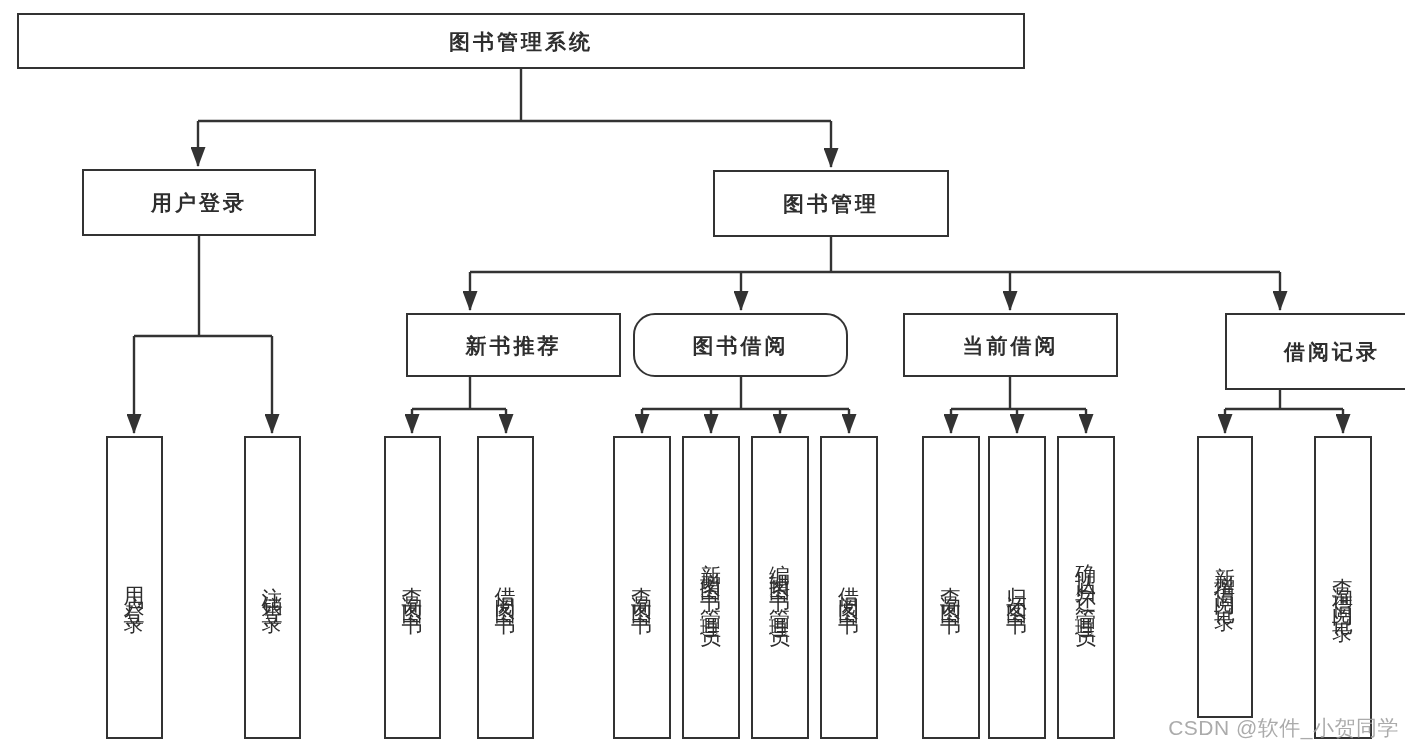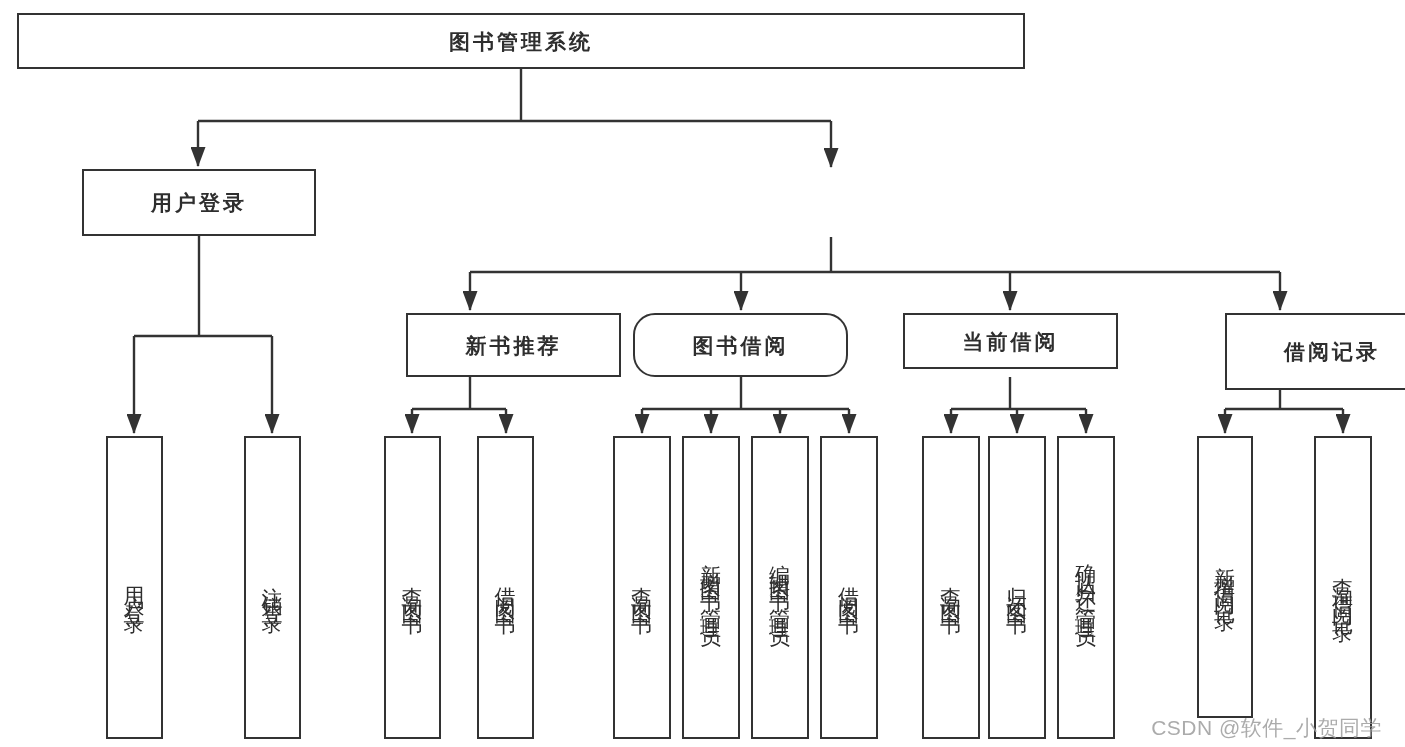--- a/index.html
+++ b/index.html
@@ -37,21 +37,21 @@
   .vbox {
     writing-mode: vertical-rl;
     text-orientation: mixed;
     font-size: 21px;
     letter-spacing: 9px;
     line-height: 1;
     white-space: nowrap;
   }
   .watermark {
     position: absolute;
-    right: 23px;
+    right: 6px;
     top: 714px;
     font-size: 21px;
     color: #9d9d9d;
     opacity: 0.85;
     letter-spacing: 0.5px;
     z-index: 5;
   }
 </style>
 </head>
 <body>
@@ -104,24 +104,25 @@
       <path d="M1280 377 V409"></path>
       <path d="M1225 409 H1343"></path>
       <path d="M1225 409 V433" marker-end="url(#arrow)"></path>
       <path d="M1343 409 V433" marker-end="url(#arrow)"></path>
     </g>
   </svg>
 
   <div class="box hbox" style="left:17px; top:13px; width:1008px; height:56px;">图书管理系统</div>
 
   <div class="box hbox" style="left:82px; top:169px; width:234px; height:67px;">用户登录</div>
+  <div class="box hbox" style="left:713px; top:170px; width:236px; height:67px;">图书管理</div>
 
   <div class="box hbox" style="left:363px; top:313px; width:215px; height:64px;margin-left:43px;">新书推荐</div>
   <div class="box hbox" style="left:633px; top:313px; width:215px; height:64px;border-radius:22px;">图书借阅</div>
-  <div class="box hbox" style="left:903px; top:313px; width:215px; height:56px;">当前借阅</div>
+  <div class="box hbox" style="left:903px; top:313px; width:215px; height:64px;">当前借阅</div>
   <div class="box hbox" style="left:1225px; top:313px; width:214px; height:77px;">借阅记录</div>
 
   <div class="box vbox" style="left:106px; top:436px; width:57px; height:303px;">用户登录</div>
   <div class="box vbox" style="left:244px; top:436px; width:57px; height:303px;">注销登录</div>
 
   <div class="box vbox" style="left:384px; top:436px; width:57px; height:303px;">查询图书</div>
   <div class="box vbox" style="left:477px; top:436px; width:57px; height:303px;">借阅图书</div>
 
   <div class="box vbox" style="left:613px; top:436px; width:58px; height:303px;">查询图书</div>
   <div class="box vbox" style="left:682px; top:436px; width:58px; height:303px;">新增图书（管理员）</div>

